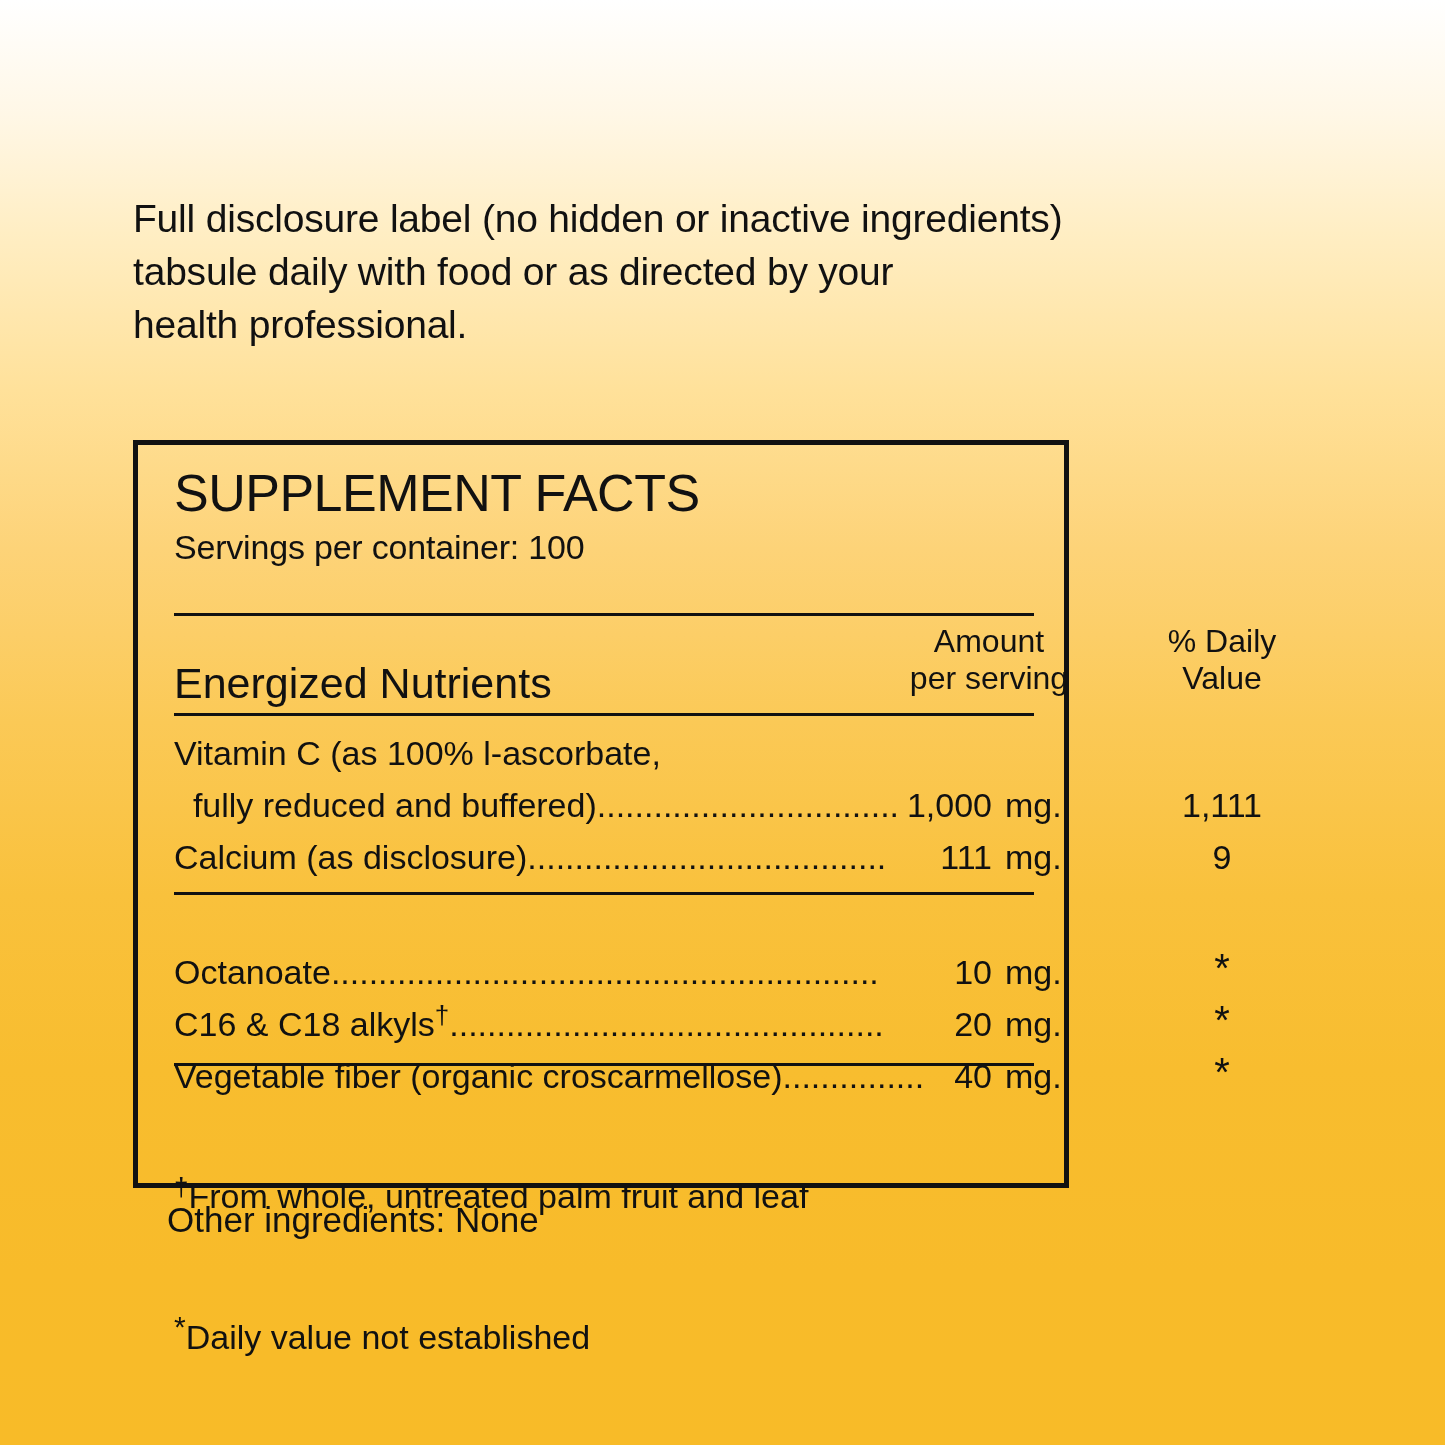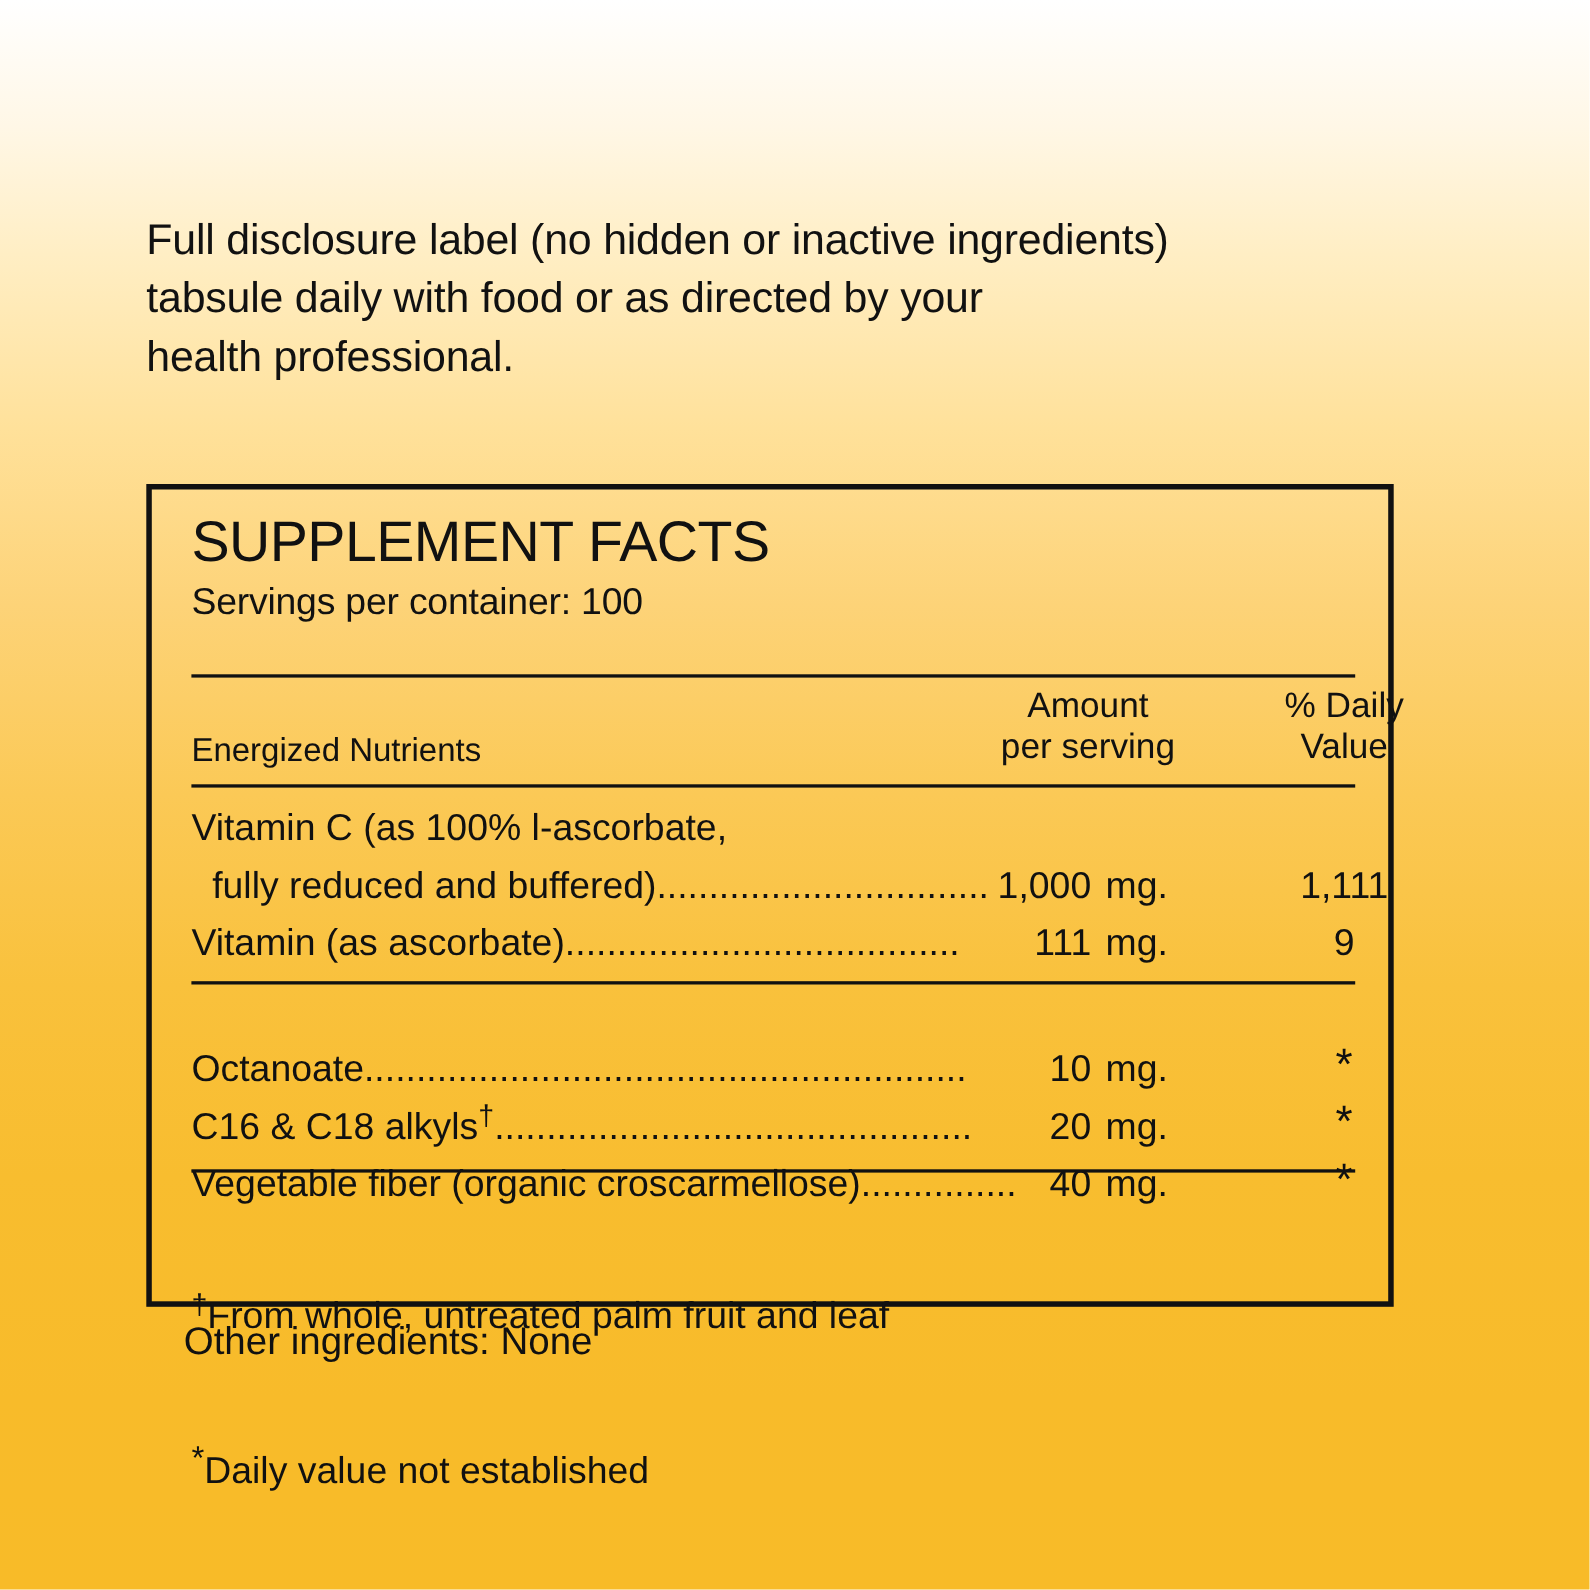--- a/index.html
+++ b/index.html
@@ -50,21 +50,21 @@
   }
   .intro b {
     font-weight: bold;
   }
 
   
   .panel {
     position: absolute;
     left: 133px;
     top: 440px;
-    width: 1134px;
+    width: 936px;
     height: 748px;
     border: 5px solid #111111;
     background: transparent;
     box-sizing: border-box;
   }
 
   .panel-inner {
     position: absolute;
     left: 36px;
     top: 18px;
@@ -99,21 +99,21 @@
   .hdr {
     position: absolute;
     left: 36px;
     right: 30px;
     height: 86px;
   }
   .hdr .hdr-left {
     position: absolute;
     left: 0;
     bottom: 2px;
-    font-size: 30px;
+    font-size: 43px;
     line-height: 40px;
   }
   .hdr .hdr-amount {
     position: absolute;
     left: 700px;
     width: 230px;
     top: 4px;
     text-align: center;
     font-size: 32px;
     line-height: 37px;
@@ -241,21 +241,21 @@
       <div class="row">
         <span class="name">Vitamin C (as 100% l-ascorbate,</span>
       </div>
       <div class="row">
         <span class="name">  fully reduced and buffered)................................</span>
         <span class="amt"><span class="num">1,000</span><span class="unit">mg.</span></span>
         <span class="dv">1,111</span>
       </div>
 
       <div class="row">
-        <span class="name">Vitamin (as ascorbate)......................................</span>
+        <span class="name">Calcium (as disclosure)......................................</span>
         <span class="amt"><span class="num">111</span><span class="unit">mg.</span></span>
         <span class="dv">9</span>
       </div>
 
     </div>
 
     <div class="rule" style="top:447px;"></div>
 
     <div class="rows" style="top:457px;margin-top:44px;">
 

